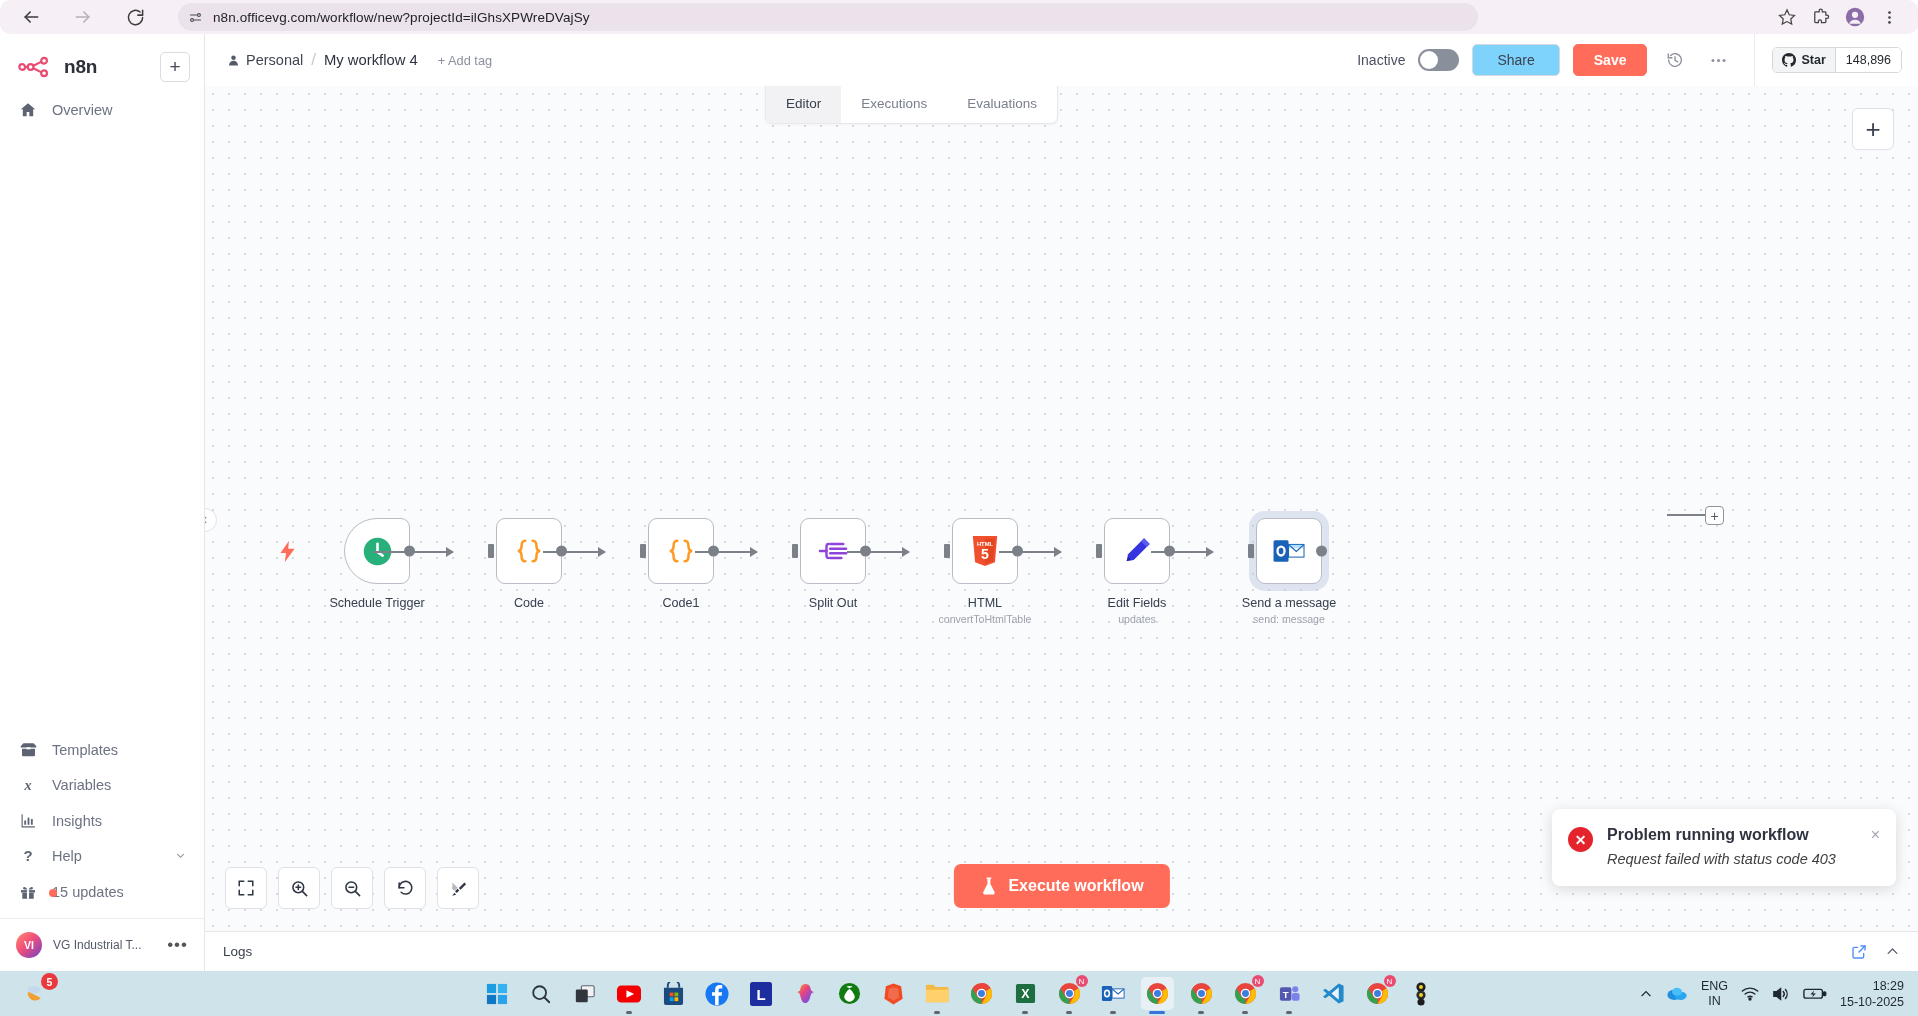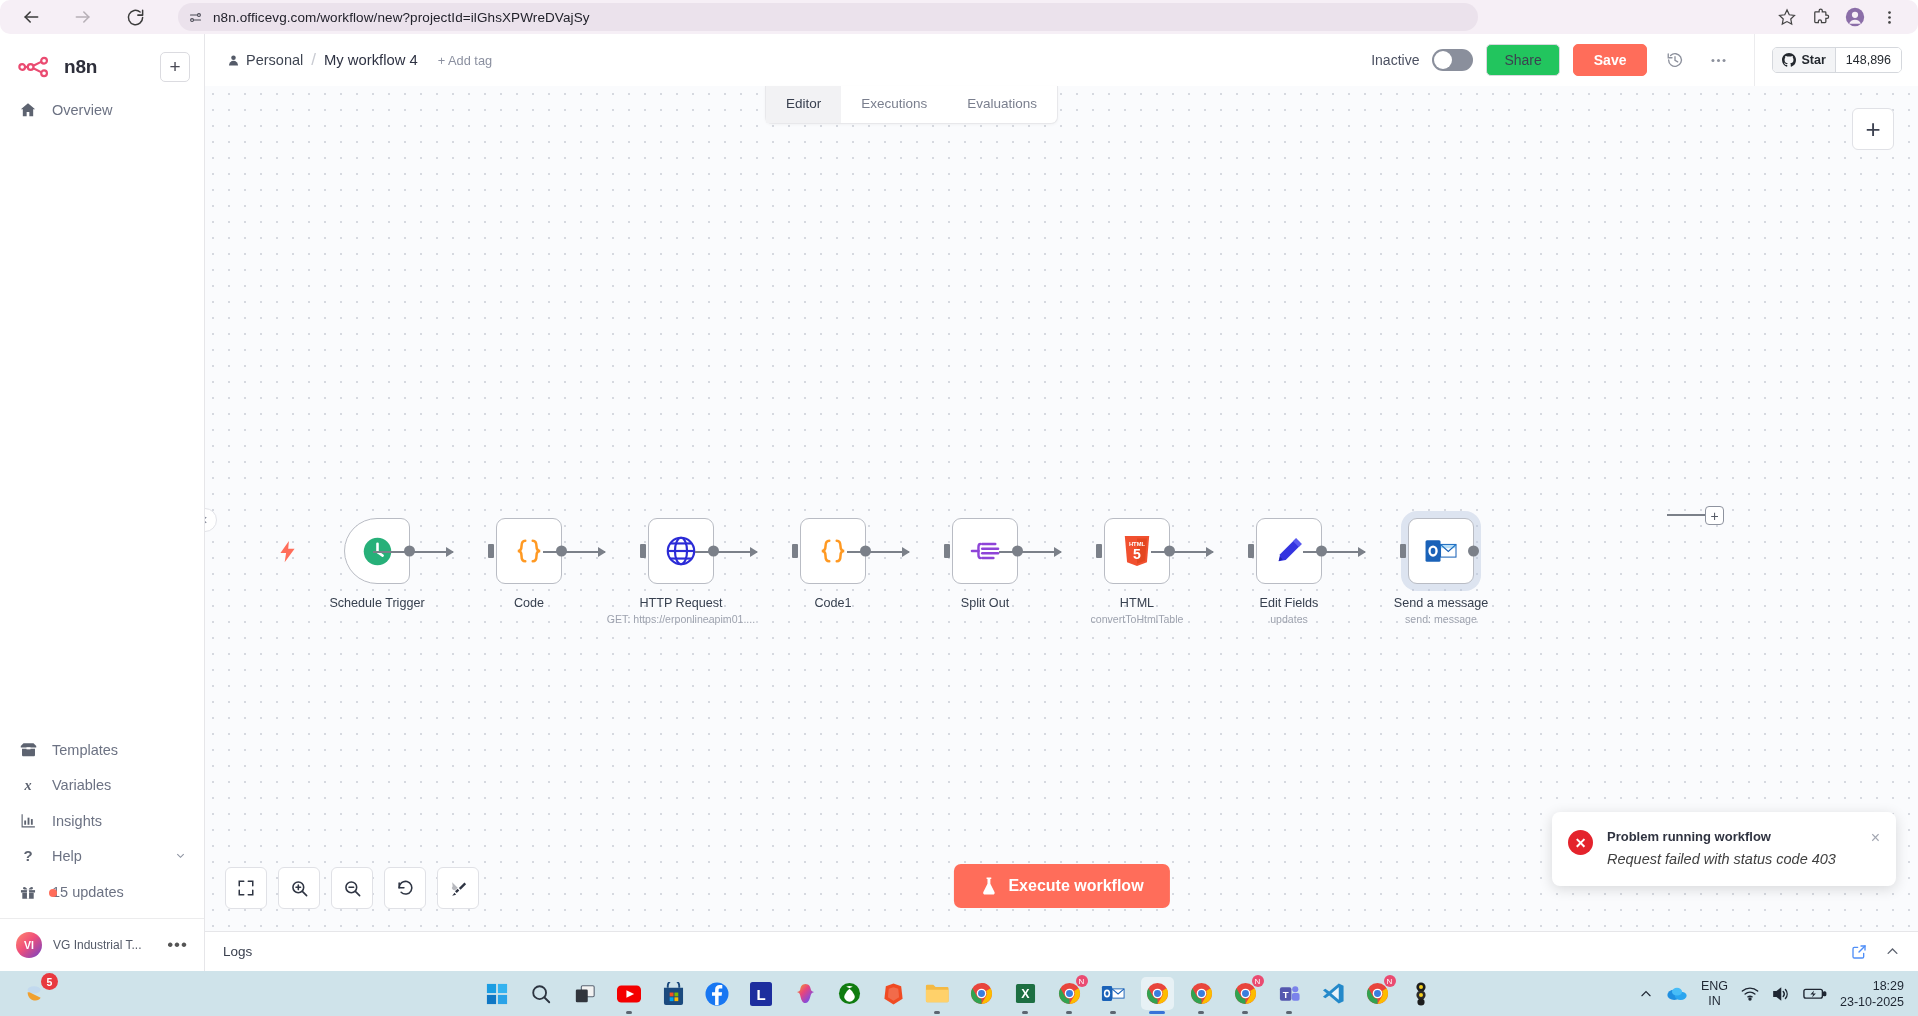--- a/index.html
+++ b/index.html
@@ -151,23 +151,23 @@
   #active-label { font-size: 14px; color: #4b5061; }
   #toggle {
     width: 41px; height: 22px; border-radius: 12px;
     background: #8a8f9c; position: relative; flex: none;
   }
   #toggle::after {
     content:""; position:absolute; left:2px; top:2px;
     width:18px; height:18px; border-radius:50%; background:#fff;
   }
   .hdr-btn {
-    height: 32px; padding: 0 17px;
+    height: 32px; padding: 0 24px;
     border: 1px solid #d8d9de; border-radius: 5px;
-    background: #22c55e; font-size: 14px; color: #3c4150;
+    background: #7dd3fc; font-size: 14px; color: #3c4150;
     display: flex; align-items: center; justify-content: center;
   }
   #save-btn {
     background: #ff6d5a; border-color: #ff6d5a; color: #fff; font-weight: 600;
     padding: 0 20px;
   }
   .hdr-icon-btn {
     width: 30px; height: 30px;
     display: flex; align-items: center; justify-content: center;
     color: #8d919d;
@@ -331,21 +331,21 @@
     padding: 17px 16px 19px 16px;
     display: flex; gap: 14px;
     z-index: 40;
   }
   #toast-icon {
     width: 25px; height: 25px; border-radius: 50%;
     background: #e4232c; color: #fff;
     display: flex; align-items: center; justify-content: center;
     font-size: 14px; font-weight: 700; flex: none; margin-top: 1px;
   }
-  #toast-title { font-size: 13px; font-weight: 700; color: #2f3340; }
+  #toast-title { font-size: 16px; font-weight: 700; color: #2f3340; }
   #toast-msg { font-size: 14.5px; font-style: italic; color: #404040; margin-top: 7px; }
   #toast-close { margin-left: auto; color: #a2a6b1; font-size: 16px; flex:none; }
 
   
   #logs-bar {
     height: 40px;
     border-top: 1px solid #e6e6e9;
     display: flex; align-items: center;
     padding: 0 18px;
     background: #fff;
@@ -653,38 +653,20 @@
                   <path d="M14 5c-4 0-4 4-4 6s0 5-4 5c4 0 4 3 4 5s0 6 4 6"></path>
                   <path d="M22 5c4 0 4 4 4 6s0 5 4 5c-4 0-4 3-4 5s0 6-4 6"></path>
                 </svg>
             </span>
             <div class="dot-out"></div>
           </div>
           <div class="node-label">Code</div>
           <div class="conn" style="left:90px; width:62px;"></div>
         </div>
 
-        <div class="node-wrap">
-          <div class="node-box">
-            <div class="arrow-in"></div>
-            <span style="display:flex;">
-              <svg width="34" height="34" viewBox="0 0 36 36" fill="none" stroke="#2b2bd6" stroke-width="2.3">
-                  <circle cx="18" cy="18" r="14"></circle>
-                  <ellipse cx="18" cy="18" rx="6.4" ry="14"></ellipse>
-                  <line x1="4" y1="18" x2="32" y2="18"></line>
-                  <line x1="6.6" y1="10" x2="29.4" y2="10"></line>
-                  <line x1="6.6" y1="26" x2="29.4" y2="26"></line>
-                </svg>
-            </span>
-            <div class="dot-out"></div>
-          </div>
-          <div class="node-label">HTTP Request</div>
-          <div class="node-sub">GET: https://erponlineapim01....</div>
-          <div class="conn" style="left:90px; width:62px;"></div>
-        </div>
 
         <div class="node-wrap">
           <div class="node-box">
             <div class="arrow-in"></div>
             <span style="display:flex;">
               <svg width="34" height="30" viewBox="0 0 36 32" fill="none" stroke="#ff9922" stroke-width="2.7" stroke-linecap="round">
                   <path d="M14 5c-4 0-4 4-4 6s0 5-4 5c4 0 4 3 4 5s0 6 4 6"></path>
                   <path d="M22 5c4 0 4 4 4 6s0 5 4 5c-4 0-4 3-4 5s0 6-4 6"></path>
                 </svg>
             </span>
@@ -1094,16 +1076,16 @@
     </span>
     <span style="display:flex;">
       <svg width="24" height="15" viewBox="0 0 26 16" fill="none" stroke="currentColor" stroke-width="1.5">
           <rect x="1" y="3.5" width="20" height="9.5" rx="2"></rect>
           <rect x="22" y="6.3" width="2.6" height="4" rx="1" fill="currentColor"></rect>
           <polygon points="12,4.8 8,9 11,9 9.8,12.4 14,8 11,8" fill="currentColor" stroke="none"></polygon>
         </svg>
     </span>
     <div id="tb-clock">
       <div>18:29</div>
-      <div>23-10-2025</div>
+      <div>15-10-2025</div>
     </div>
   </div>
 </div>
 
 </body></html>

